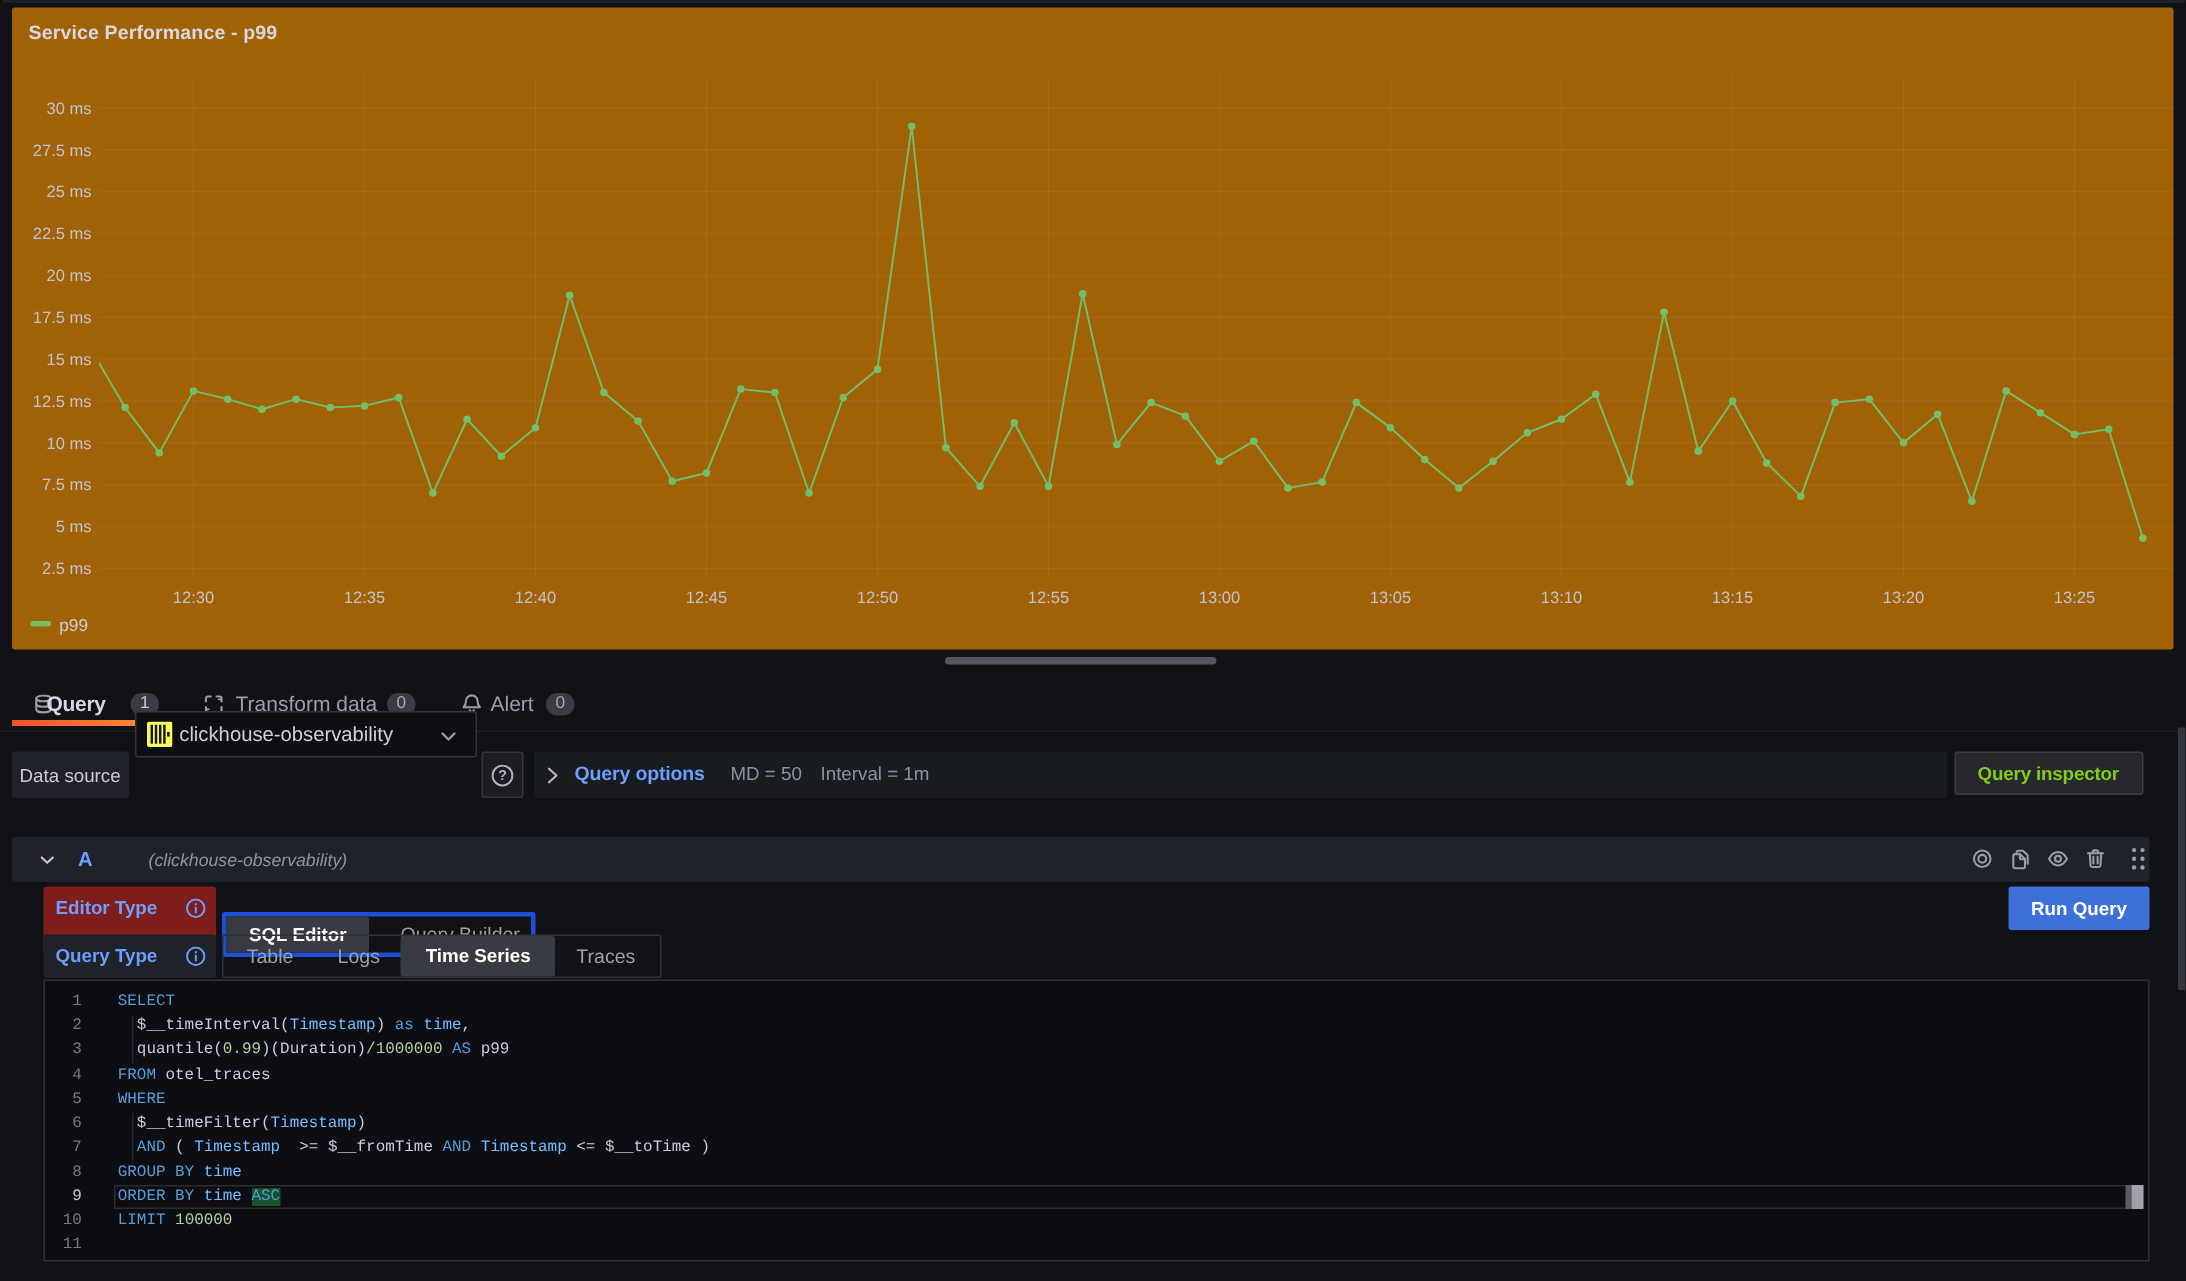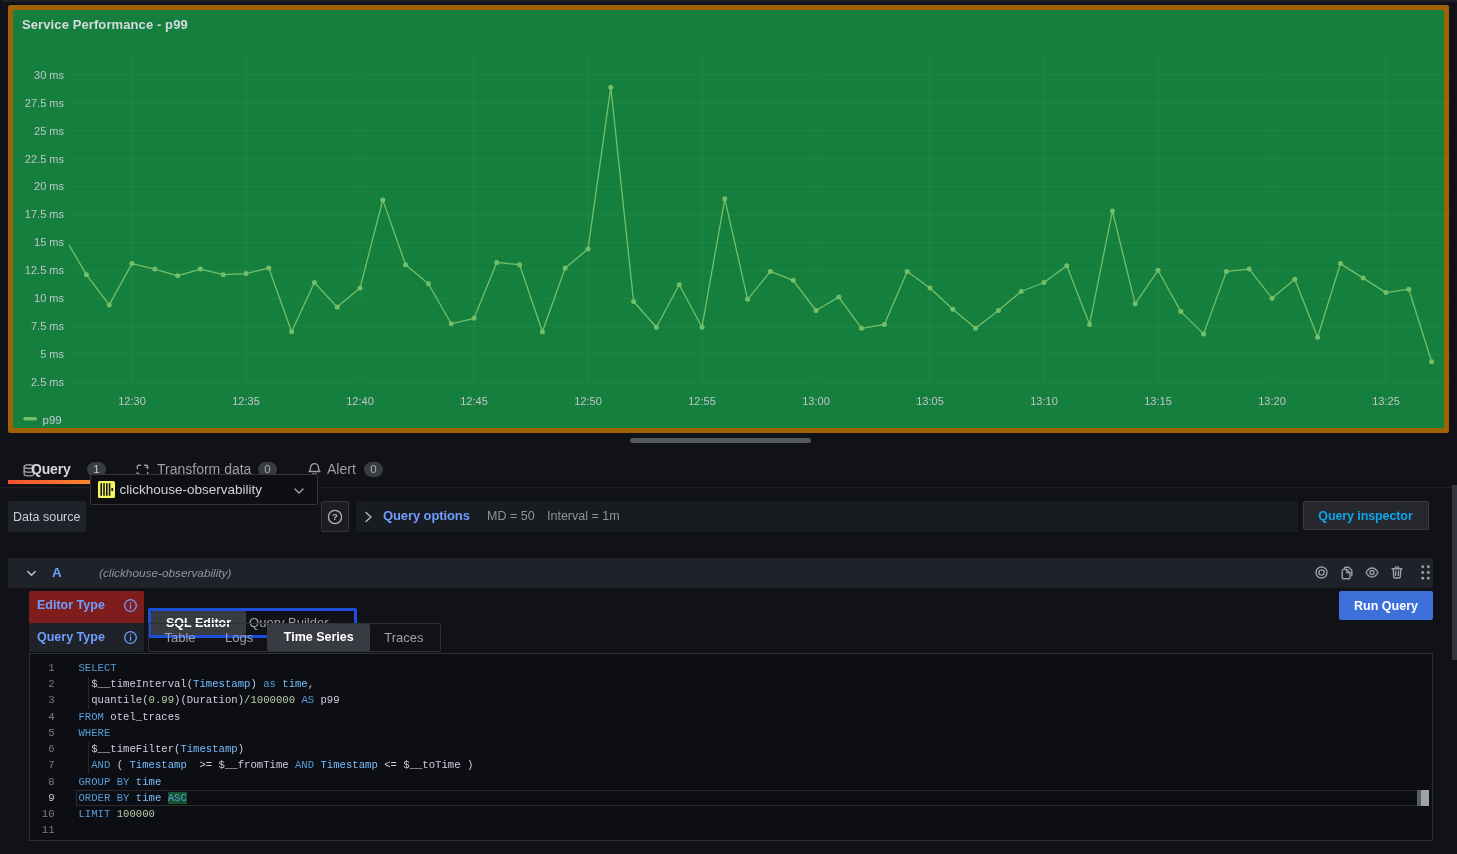--- a/index.html
+++ b/index.html
@@ -2,21 +2,21 @@
 <html><head><meta charset="utf-8">
 <style>
 *{margin:0;padding:0;box-sizing:border-box}
 html,body{width:1457px;height:854px;overflow:hidden;background:#111217;font-family:"Liberation Sans",sans-serif;position:relative}
 .abs{position:absolute}
 .ic{stroke:#9a9ca6;fill:none;stroke-width:1.4;stroke-linecap:round;stroke-linejoin:round}
 </style></head>
 <body>
 <div class="abs" style="left:2px;top:0;right:0;height:2px;background:#1e2025"></div>
 
-<div class="abs" style="left:8px;top:5px;width:1441px;height:428px;background:#15803d;border:5px solid #a16207;border-radius:2px">
+<div class="abs" style="left:8px;top:5px;width:1441px;height:428px;background:#a16207;border:2px solid #a16207;border-radius:2px">
   <div class="abs" style="left:9px;top:7px;font-size:13px;font-weight:700;color:#d8d9e0;letter-spacing:.1px">Service Performance - p99</div>
 <svg width="1439" height="426" viewBox="9 6 1439 426" style="position:absolute;left:0;top:0">
 <g stroke="rgba(204,204,220,0.07)" stroke-width="1">
         <line x1="65" x2="1448" y1="71.0" y2="71.0"></line>
         <line x1="65" x2="1448" y1="98.9" y2="98.9"></line>
         <line x1="65" x2="1448" y1="126.8" y2="126.8"></line>
         <line x1="65" x2="1448" y1="154.7" y2="154.7"></line>
         <line x1="65" x2="1448" y1="182.6" y2="182.6"></line>
         <line x1="65" x2="1448" y1="210.5" y2="210.5"></line>
         <line x1="65" x2="1448" y1="238.4" y2="238.4"></line>
@@ -195,21 +195,21 @@
     </svg>
 </div>
 <div class="abs" style="left:356px;top:501px;width:942px;height:31px;background:#181b20">
   <svg class="abs" width="9" height="12" viewBox="0 0 9 12" style="left:8px;top:10px">
       <path d="M2 1.5 L7 6 L2 10.5" stroke="#b3b4bd" fill="none" stroke-width="1.5" stroke-linecap="round" stroke-linejoin="round"></path>
     </svg>
   <div class="abs" style="left:27px;top:7px;font-size:13px;font-weight:700;color:#6e9fff;letter-spacing:-.1px">Query options</div>
   <div class="abs" style="left:131px;top:8px;font-size:12.5px;color:#8f919b">MD = 50</div>
   <div class="abs" style="left:191px;top:8px;font-size:12.5px;color:#8f919b">Interval = 1m</div>
 </div>
-<div class="abs" style="left:1302.5px;top:501px;width:126px;height:29px;background:#26282e;border:1px solid #3a3c43;border-radius:2px;color:#0ea5e9;font-size:12.5px;font-weight:700;letter-spacing:-.1px;display:flex;align-items:center;justify-content:center">Query inspector</div>
+<div class="abs" style="left:1302.5px;top:501px;width:126px;height:29px;background:#26282e;border:1px solid #3a3c43;border-radius:2px;color:#84cc16;font-size:12.5px;font-weight:700;letter-spacing:-.1px;display:flex;align-items:center;justify-content:center">Query inspector</div>
 
 <div class="abs" style="left:8px;top:558px;width:1424.5px;height:29.5px;background:#1f2228;border-radius:2px">
   <svg class="abs" width="11" height="7" viewBox="0 0 11 7" style="left:17.5px;top:11.5px">
       <path d="M1.8 1.6 L5.5 5.2 L9.2 1.6" stroke="#c6c7cf" fill="none" stroke-width="1.4" stroke-linecap="round" stroke-linejoin="round"></path>
     </svg>
   <div class="abs" style="left:44px;top:6.5px;font-size:13.5px;font-weight:700;color:#6e9fff">A</div>
   <div class="abs" style="left:91px;top:8px;font-size:11.8px;font-style:italic;color:#9193a0">(clickhouse-observability)</div>
   <svg class="abs ic" width="13" height="13" viewBox="0 0 13 13" style="left:1307px;top:8px">
       <circle cx="6.5" cy="6.5" r="5.5"></circle>
       <circle cx="6.5" cy="6.5" r="2.6"></circle>
@@ -244,21 +244,21 @@
 <div class="abs" style="left:29px;top:591px;width:115px;height:45px;background:#7f1d1d;border-radius:2px">
   <div class="abs" style="left:8px;top:7px;font-size:12.5px;font-weight:700;color:#6e9fff">Editor Type</div>
   <svg class="abs" width="13" height="13" viewBox="0 0 13 13" style="left:95px;top:8px">
       <circle cx="6.5" cy="6.5" r="5.8" stroke="#6e9fff" fill="none" stroke-width="1.3"></circle>
       <rect x="5.9" y="5.6" width="1.3" height="4.2" fill="#6e9fff"></rect>
       <rect x="5.9" y="3.2" width="1.3" height="1.4" fill="#6e9fff"></rect>
     </svg>
 </div>
 <div class="abs" style="left:148px;top:608px;width:209px;height:29.5px;border:3px solid #1d4ed8;border-radius:2px;display:flex">
   <div style="background:#383b42;border-radius:2px;color:#fff;font-size:12.5px;font-weight:700;white-space:nowrap;display:flex;align-items:center;padding:0 15px">SQL Editor</div>
-  <div style="color:#9fa1a9;font-size:13px;white-space:nowrap;display:flex;align-items:center;padding:0 3px">Query Builder</div>
+  <div style="color:#9fa1a9;font-size:13px;white-space:nowrap;display:flex;align-items:center;padding:0 21px">Query Builder</div>
 </div>
 <div class="abs" style="left:1339px;top:591px;width:94px;height:29px;background:#3d71d9;border-radius:2px;color:#fff;font-size:12.5px;font-weight:700;display:flex;align-items:center;justify-content:center">Run Query</div>
 
 <div class="abs" style="left:29px;top:623px;width:115px;height:29px;background:#1f2228;border-radius:2px">
   <div class="abs" style="left:8px;top:7px;font-size:12.5px;font-weight:700;color:#6e9fff">Query Type</div>
   <svg class="abs" width="13" height="13" viewBox="0 0 13 13" style="left:95px;top:8px">
       <circle cx="6.5" cy="6.5" r="5.8" stroke="#6e9fff" fill="none" stroke-width="1.3"></circle>
       <rect x="5.9" y="5.6" width="1.3" height="4.2" fill="#6e9fff"></rect>
       <rect x="5.9" y="3.2" width="1.3" height="1.4" fill="#6e9fff"></rect>
     </svg>

